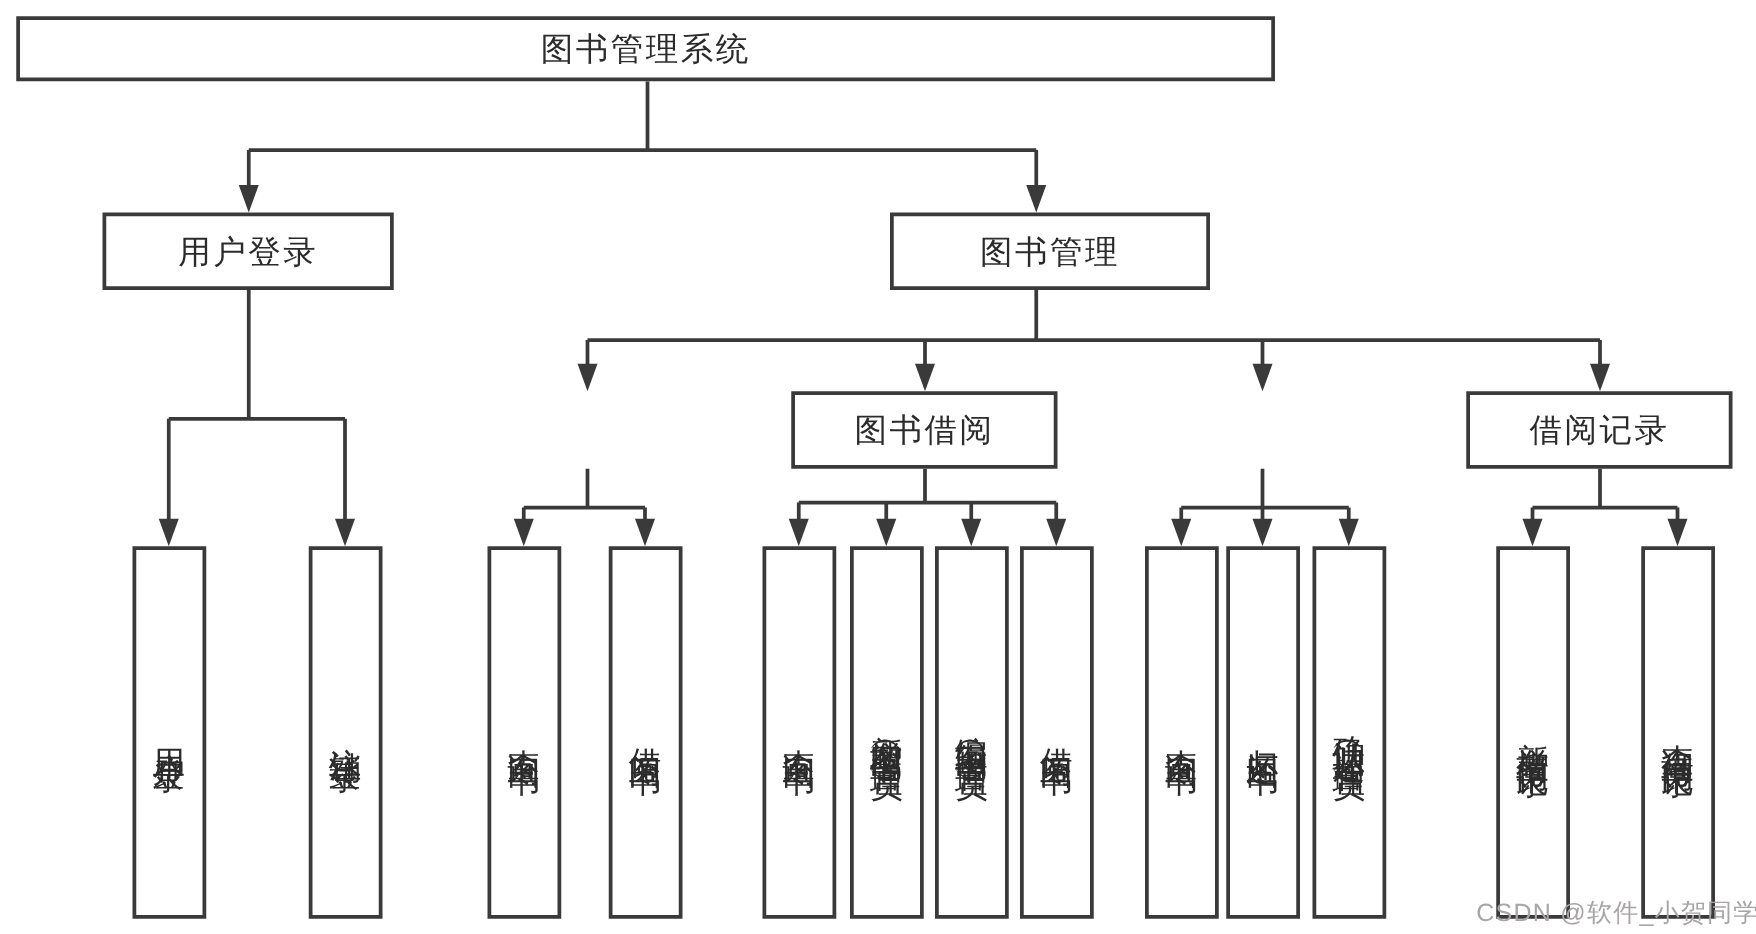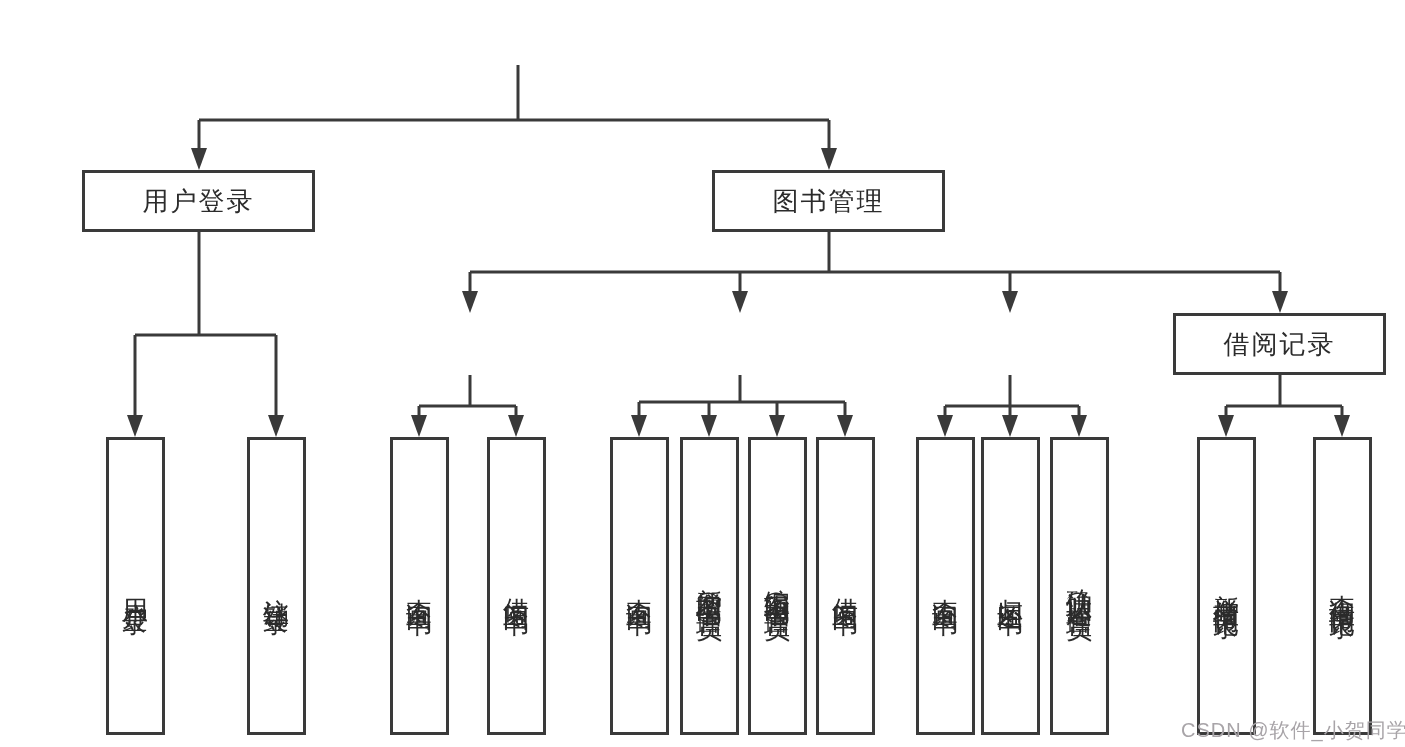--- a/index.html
+++ b/index.html
@@ -15,21 +15,21 @@
   }
   .node.h span{white-space:nowrap;letter-spacing:2px;}
   .node.v span{
     writing-mode:vertical-rl;text-orientation:mixed;
     letter-spacing:4px;white-space:nowrap;
   }
   
   .n-root{left:13px;top:13px;width:1007px;height:52px;}
   
   .n-userlogin{left:82px;top:170px;width:233px;height:62px;}
-  .n-bookmgmt{left:712px;top:170px;width:233px;height:62px;}
+  .n-bookmgmt{left:712px;top:170px;width:256px;height:62px;}
   
   .lvl3{top:313px;width:213px;height:62px;}
   .n-newbook{left:363px;}
   .n-borrowbox{left:633px;}
   .n-current{left:903px;}
   .n-records{left:1173px;}
   
   .leaf{top:437px;width:59px;height:298px;}
   .n-l-userlogin{left:106px;}
   .n-l-logout{left:247px;}
@@ -103,28 +103,34 @@
       <path d="M1010 406 V421" stroke="#3a3a3a" stroke-width="3" fill="none"></path>
       <polygon points="1002,415 1018,415 1010,437" fill="#3a3a3a"></polygon>
       <path d="M1079 406 V421" stroke="#3a3a3a" stroke-width="3" fill="none"></path>
       <polygon points="1071,415 1087,415 1079,437" fill="#3a3a3a"></polygon>
       <path d="M1226 406 V421" stroke="#3a3a3a" stroke-width="3" fill="none"></path>
       <polygon points="1218,415 1234,415 1226,437" fill="#3a3a3a"></polygon>
       <path d="M1342 406 V421" stroke="#3a3a3a" stroke-width="3" fill="none"></path>
       <polygon points="1334,415 1350,415 1342,437" fill="#3a3a3a"></polygon>
     </svg>
 
+  <div class="node h n-root">
+    <span>图书管理系统</span>
+  </div>
 
   <div class="node h n-userlogin">
     <span>用户登录</span>
   </div>
   <div class="node h n-bookmgmt">
     <span>图书管理</span>
   </div>
 
+  <div class="node h lvl3 n-borrowbox">
+    <span>图书借阅</span>
+  </div>
   <div class="node h lvl3 n-records">
     <span>借阅记录</span>
   </div>
 
   <div class="node v leaf n-l-userlogin">
     <span>用户登录</span>
   </div>
   <div class="node v leaf n-l-logout">
     <span>注销登录</span>
   </div>

